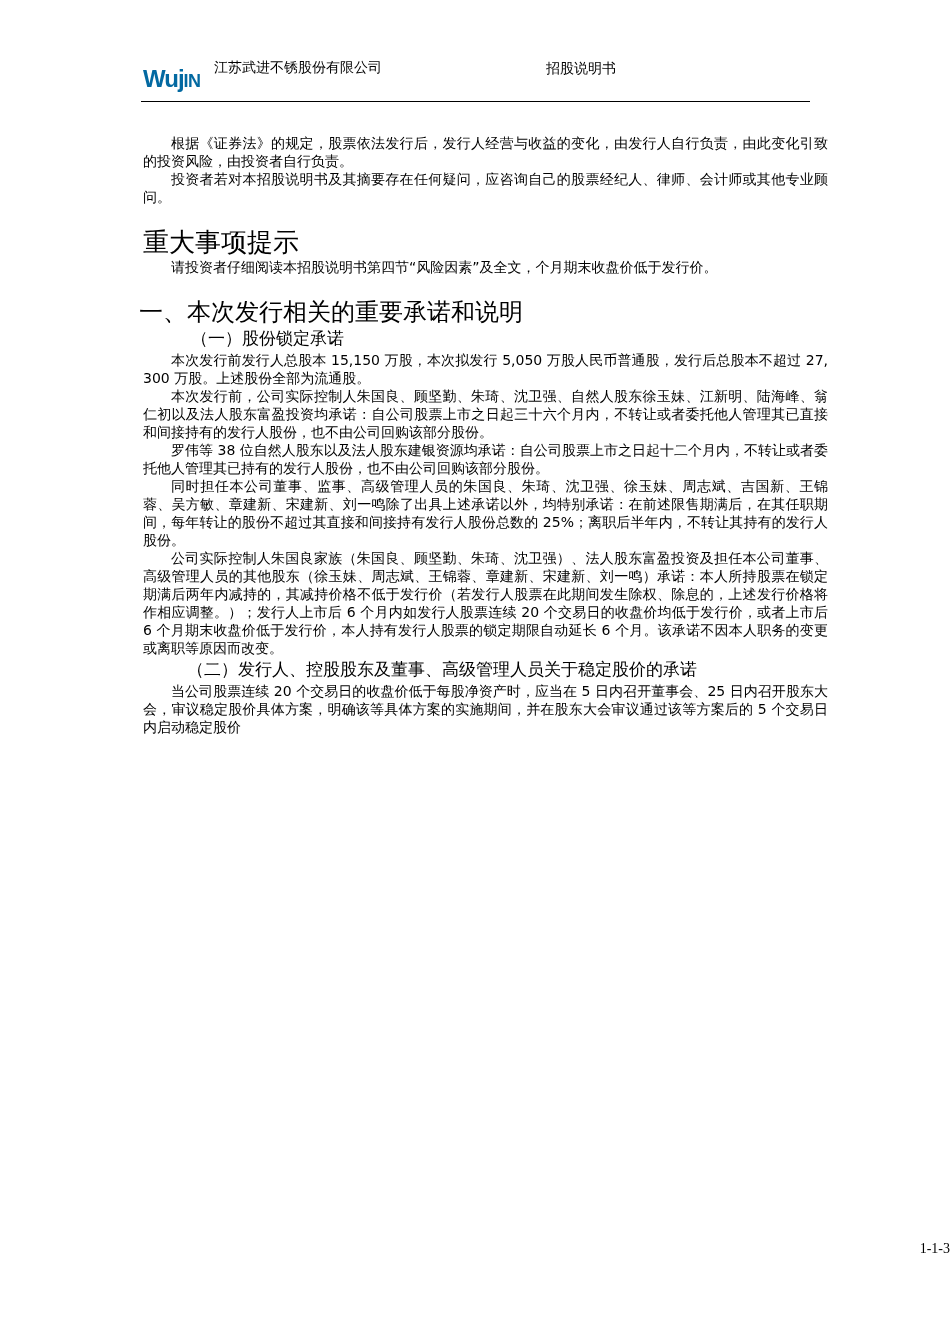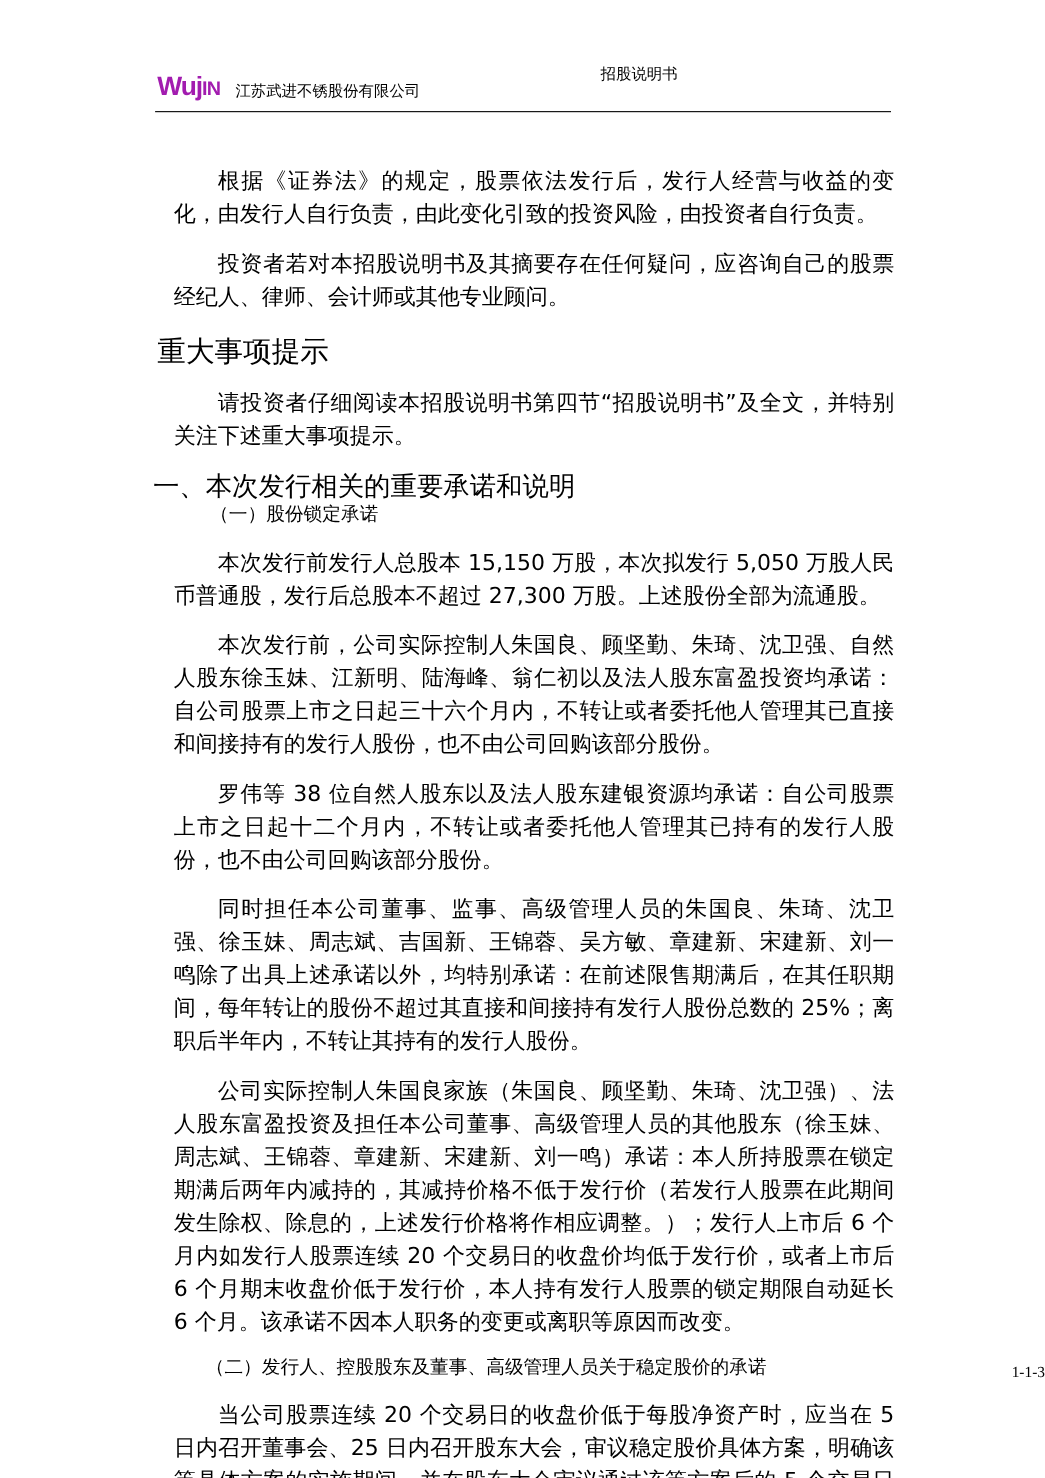--- a/index.html
+++ b/index.html
@@ -23,34 +23,35 @@
       height: 46px;
     }
     .logo {
       position: absolute;
       left: 2px;
       top: 11px;
       font-family: "Liberation Sans", sans-serif;
       font-weight: bold;
       font-size: 24px;
       letter-spacing: -1px;
-      color: #a21caf;
+      color: #0369a1;
       line-height: 24px;
     }
     .logo .small {
       font-size: 18px;
       letter-spacing: -0.5px;
     }
     .company {
       position: absolute;
       left: 73px;
-      top: 18px;
+      top: 3px;
       font-size: 14px;
       line-height: 18px;
       white-space: nowrap;
+      font-family: Liberation Mono, monospace;
     }
     .doc-title {
       position: absolute;
       left: 405px;
       top: 3px;
       font-size: 14px;
       line-height: 18px;
       white-space: nowrap;
     }
     .header-rule {
@@ -61,37 +62,37 @@
       height: 0;
       border-top: 1.5px solid #000;
     }
     .content {
       position: absolute;
       left: 143px;
       top: 134px;
       width: 685px;
     }
     .p {
-      font-size: 20px;
-      line-height: 30px;
+      font-size: 14px;
+      line-height: 18px;
       text-indent: 2em;
-      margin: 15px;
+      margin: 0;
       text-align: justify;
       word-break: break-all;
     }
     .main-title {
       font-size: 26px;
       line-height: 36px;
       margin: 18px 0 -2px 0;
       font-weight: normal;
     }
     .section-h1 {
       font-size: 24px;
       line-height: 32px;
-      margin: 0 0 -2px -4px;
+      margin: 20px 0 -2px -4px;
       font-weight: normal;
     }
     .section-h2 {
       font-size: 17px;
       line-height: 25px;
       margin: 0;
       padding-left: 48px;
       font-weight: normal;
     }
     .section-h2.b {
@@ -116,21 +117,21 @@
   <div class="company">江苏武进不锈股份有限公司</div>
   <div class="doc-title">招股说明书</div>
 </div>
 <div class="header-rule"></div>
 
 <div class="content">
   <p class="p">根据《证券法》的规定，股票依法发行后，发行人经营与收益的变化，由发行人自行负责，由此变化引致的投资风险，由投资者自行负责。</p>
   <p class="p">投资者若对本招股说明书及其摘要存在任何疑问，应咨询自己的股票经纪人、律师、会计师或其他专业顾问。</p>
 
   <h1 class="main-title">重大事项提示</h1>
-  <p class="p">请投资者仔细阅读本招股说明书第四节“招股说明书”及全文，并特别关注下述重大事项提示。</p>
+  <p class="p">请投资者仔细阅读本招股说明书第四节“风险因素”及全文，个月期末收盘价低于发行价。</p>
 
   <h2 class="section-h1">一、本次发行相关的重要承诺和说明</h2>
 
   <h3 class="section-h2">（一）股份锁定承诺</h3>
   <p class="p">本次发行前发行人总股本 15,150 万股，本次拟发行 5,050 万股人民币普通股，发行后总股本不超过 27,300 万股。上述股份全部为流通股。</p>
   <p class="p">本次发行前，公司实际控制人朱国良、顾坚勤、朱琦、沈卫强、自然人股东徐玉妹、江新明、陆海峰、翁仁初以及法人股东富盈投资均承诺：自公司股票上市之日起三十六个月内，不转让或者委托他人管理其已直接和间接持有的发行人股份，也不由公司回购该部分股份。</p>
   <p class="p">罗伟等 38 位自然人股东以及法人股东建银资源均承诺：自公司股票上市之日起十二个月内，不转让或者委托他人管理其已持有的发行人股份，也不由公司回购该部分股份。</p>
   <p class="p">同时担任本公司董事、监事、高级管理人员的朱国良、朱琦、沈卫强、徐玉妹、周志斌、吉国新、王锦蓉、吴方敏、章建新、宋建新、刘一鸣除了出具上述承诺以外，均特别承诺：在前述限售期满后，在其任职期间，每年转让的股份不超过其直接和间接持有发行人股份总数的 25%；离职后半年内，不转让其持有的发行人股份。</p>
   <p class="p">公司实际控制人朱国良家族（朱国良、顾坚勤、朱琦、沈卫强）、法人股东富盈投资及担任本公司董事、高级管理人员的其他股东（徐玉妹、周志斌、王锦蓉、章建新、宋建新、刘一鸣）承诺：本人所持股票在锁定期满后两年内减持的，其减持价格不低于发行价（若发行人股票在此期间发生除权、除息的，上述发行价格将作相应调整。）；发行人上市后 6 个月内如发行人股票连续 20 个交易日的收盘价均低于发行价，或者上市后 6 个月期末收盘价低于发行价，本人持有发行人股票的锁定期限自动延长 6 个月。该承诺不因本人职务的变更或离职等原因而改变。</p>
 

